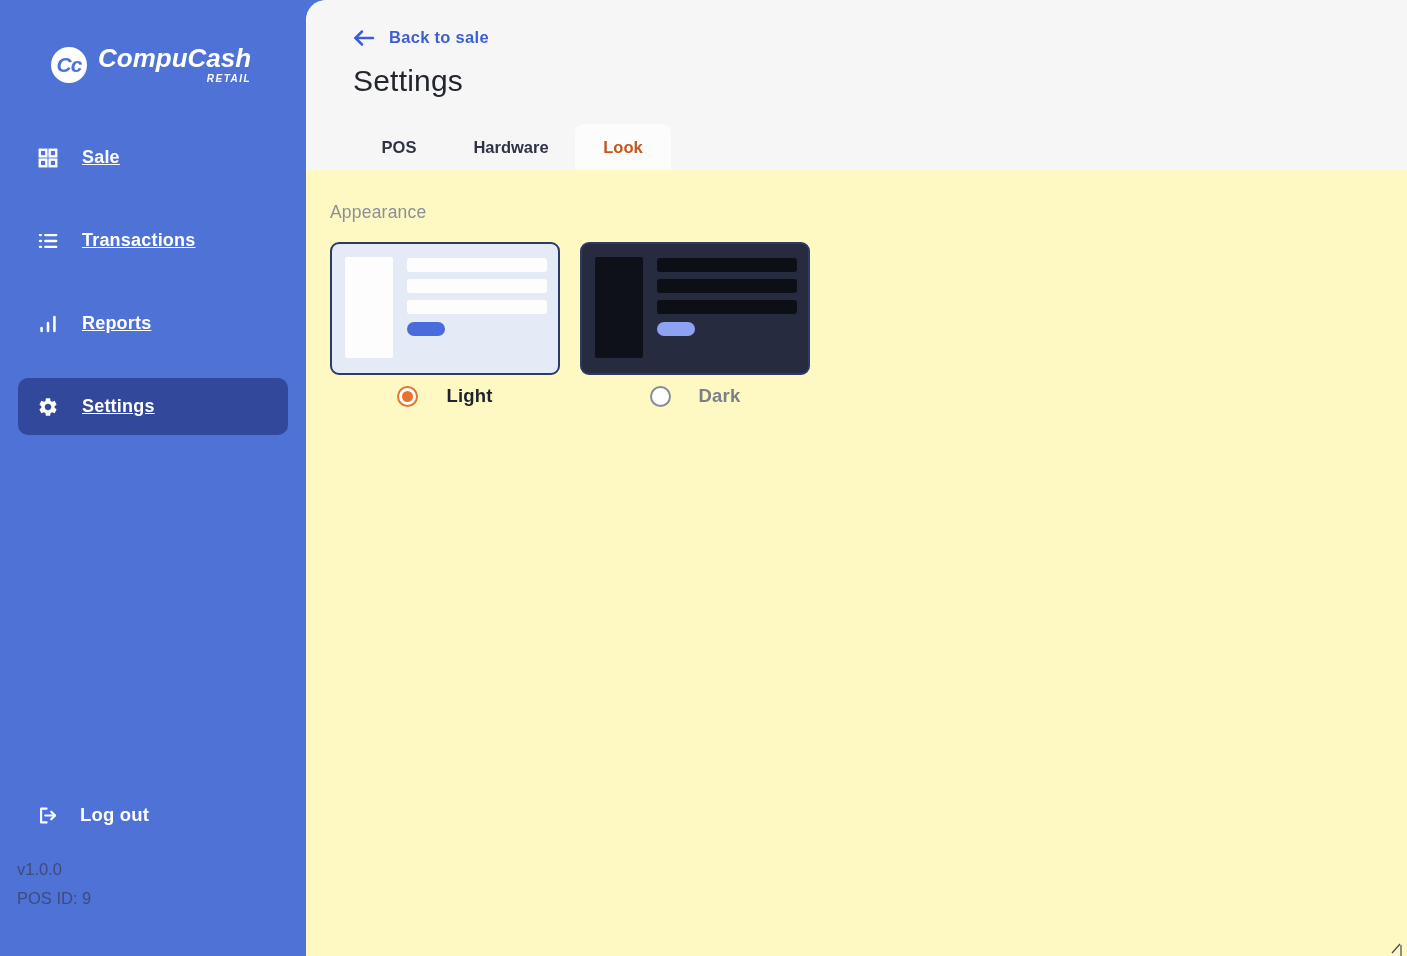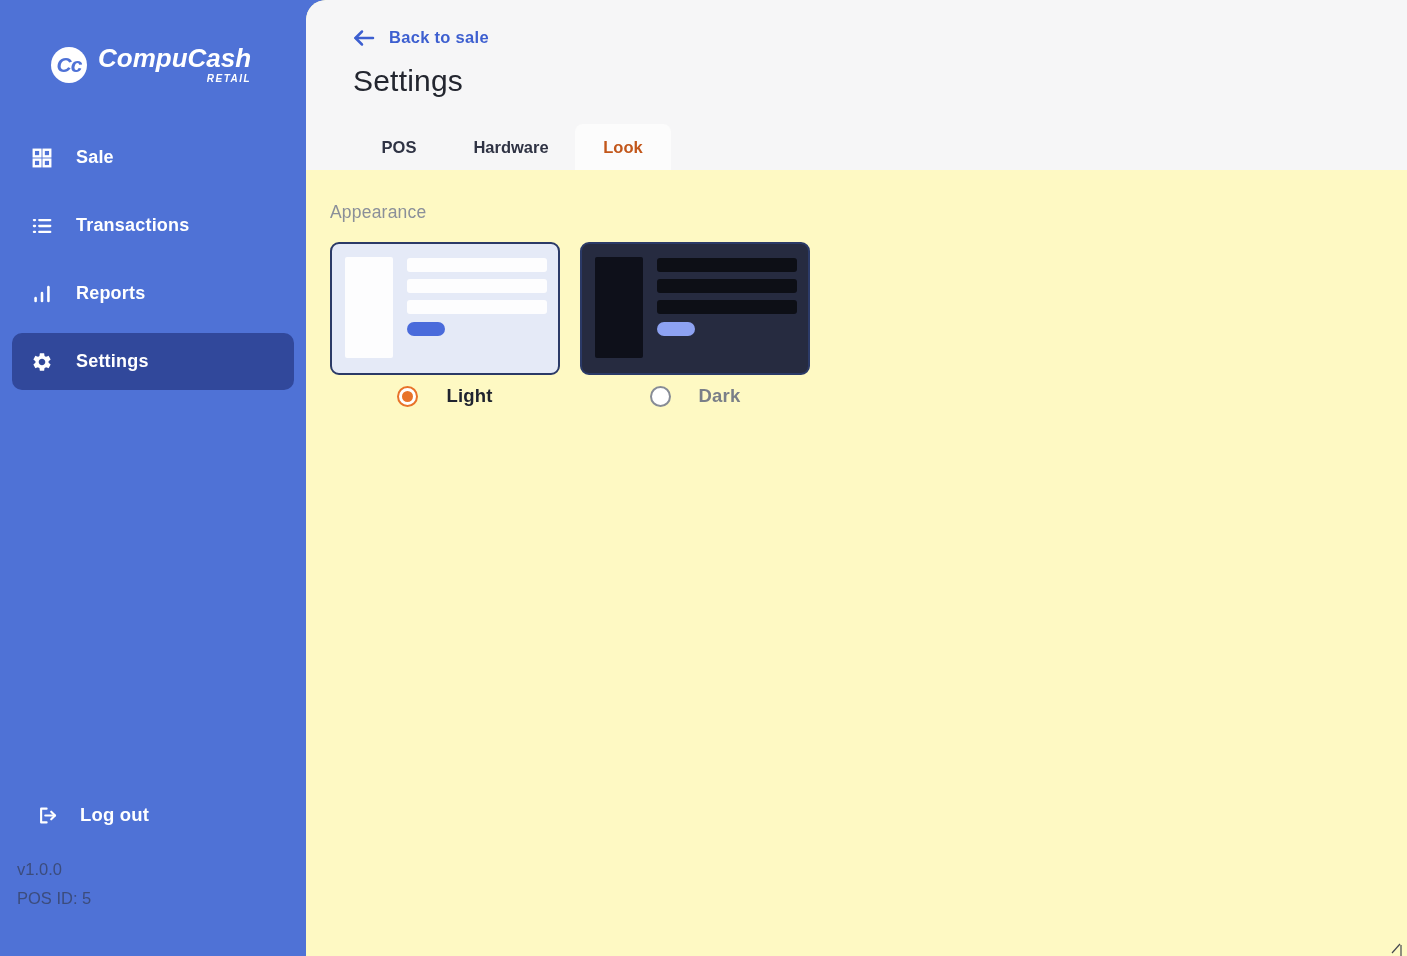--- a/index.html
+++ b/index.html
@@ -25,21 +25,21 @@
     background: #fff; color: #4F72D6;
     display: flex; align-items: center; justify-content: center;
     font-weight: bold; font-style: italic; font-size: 21px;
     letter-spacing: -1px;
     flex: none;
   }
   .logo-text { margin-left: 11px; display: flex; flex-direction: column; align-items: flex-end; }
   .brand-name { font-size: 26px; font-weight: bold; font-style: italic; letter-spacing: 0; line-height: 28px; }
   .brand-sub { font-size: 10px; font-style: italic; font-weight: bold; letter-spacing: 1.5px; line-height: 14px; }
 
-  nav { margin-top: 43px; padding: 0 12px; display: flex; flex-direction: column; gap: 11px; }
+  nav { margin-top: 43px; padding: 0 18px; display: flex; flex-direction: column; gap: 26px; text-decoration: underline; }
   .nav-item {
     height: 57px; border-radius: 10px;
     display: flex; align-items: center;
     padding-left: 19px; gap: 23px;
     cursor: pointer;
   }
   .nav-item.active { background: #31489B; }
   .nav-icon { width: 22px; height: 22px; display: flex; align-items: center; justify-content: center; flex: none; }
   .nav-label { font-size: 18px; font-weight: bold; letter-spacing: 0.2px; }
 
@@ -207,21 +207,21 @@
           <path d="M10.5 4.5H4.5v15h6"></path>
           <path d="M9 12h10.5"></path>
           <path d="M15.5 7.8l4.2 4.2-4.2 4.2"></path>
         </svg>
       </span>
       <span class="nav-label">Log out</span>
     </div>
 
     <div class="version-block">
       <div>v1.0.0</div>
-      <div>POS ID: 5</div>
+      <div>POS ID: 9</div>
     </div>
   </aside>
 
   <main>
     <header>
       <div class="back-link">
         <svg viewBox="0 0 24 18" width="24" height="18" fill="none" stroke="#3D5FD0" stroke-width="2.5" stroke-linecap="round" stroke-linejoin="round">
           <path d="M21 9H3.5"></path>
             <path d="M10 2.5L3.5 9l6.5 6.5"></path>
         </svg>

